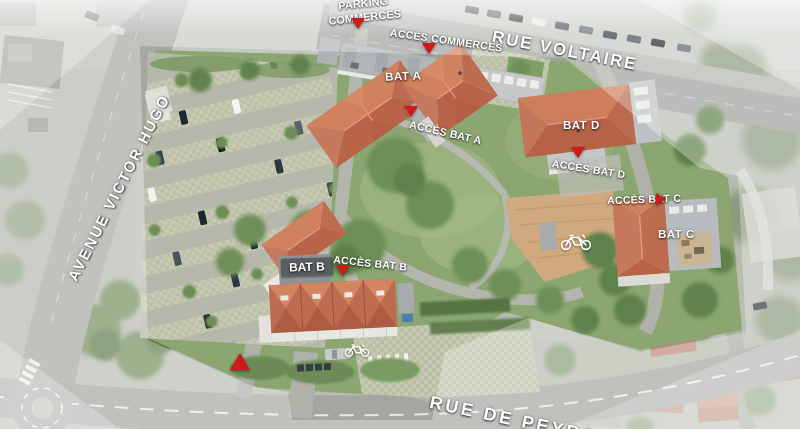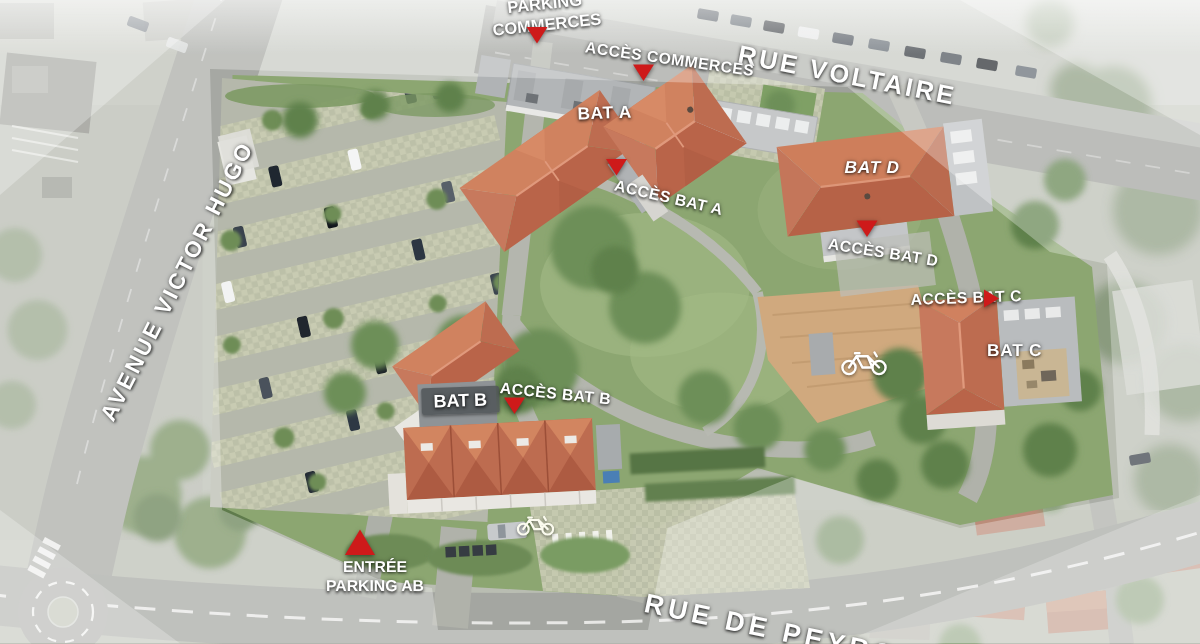--- a/index.html
+++ b/index.html
@@ -473,21 +473,21 @@
 
   <div class="overlay">
 
     <div class="lbl street" style="left:494px;top:27px;transform:rotate(11deg);transform-origin:left top;">RUE VOLTAIRE</div>
     <div class="lbl street" style="left:64px;top:276px;font-size:15px;transform:rotate(-63deg);transform-origin:left top;">AVENUE VICTOR HUGO</div>
     <div class="lbl street" style="left:432px;top:392px;font-size:18px;letter-spacing:3px;transform:rotate(12deg);transform-origin:left top;">RUE DE PEYRO</div>
 
     <div class="lbl bat" style="left:385px;top:70px;transform:rotate(-2deg);">BAT A</div>
     <div class="lbl lbl-box" style="left:281px;top:258px;transform:rotate(-2deg);">BAT B</div>
     <div class="lbl bat" style="left:658px;top:228px;">BAT C</div>
-    <div class="lbl bat" style="left:563px;top:106px;font-style:italic;">BAT D</div>
+    <div class="lbl bat" style="left:563px;top:119px;">BAT D</div>
 
     <div class="lbl two-line" style="left:318px;top:-3px;width:92px;transform:rotate(-6deg);">
       <span>PARKING</span><br>
       <span>COMMERCES</span>
     </div>
     <span class="tri tri-down" style="left:351px;top:18px;"></span>
 
     <div class="lbl acc" style="left:391px;top:26px;transform:rotate(8deg);transform-origin:left top;">ACCÈS COMMERCES</div>
     <span class="tri tri-down" style="left:422px;top:43px;"></span>
 
@@ -497,24 +497,20 @@
     <div class="lbl acc" style="left:334px;top:253px;transform:rotate(6deg);transform-origin:left top;">ACCÈS BAT B</div>
     <span class="tri tri-down" style="left:336px;top:265px;"></span>
 
     <div class="lbl acc" style="left:607px;top:193px;transform:rotate(-2deg);">ACCÈS BAT C</div>
     <span class="tri tri-right" style="left:656px;top:193px;"></span>
 
     <span class="tri tri-down" style="left:571px;top:147px;"></span>
     <div class="lbl acc" style="left:553px;top:157px;transform:rotate(9deg);transform-origin:left top;">ACCÈS BAT D</div>
 
     <span class="tri tri-up" style="left:230px;top:353px;"></span>
-    <div class="lbl two-line" style="left:198px;top:372px;width:104px;font-size:10.5px;">
-      <span>ENTRÉE</span><br>
-      <span>PARKING AB</span>
-    </div>
 
     <svg class="bike" style="left:560px;top:231px;" width="32" height="20" viewBox="0 0 32 20">
       <g fill="none" stroke="#ffffff" stroke-width="1.6" stroke-linecap="round">
         <circle cx="6" cy="14" r="4.4"></circle>
           <circle cx="26" cy="14" r="4.4"></circle>
         <path d="M6,14 L11,6.5 H18.5 L26,14 M18.5,6.5 L21.5,14 M11,6.5 L15,14 H21.5"></path>
         <path d="M10,4.5 H13 M23,4 L24.5,6.5"></path>
       </g>
     </svg>
     <svg class="bike" style="left:344px;top:341px;" width="26" height="17" viewBox="0 0 32 20">

